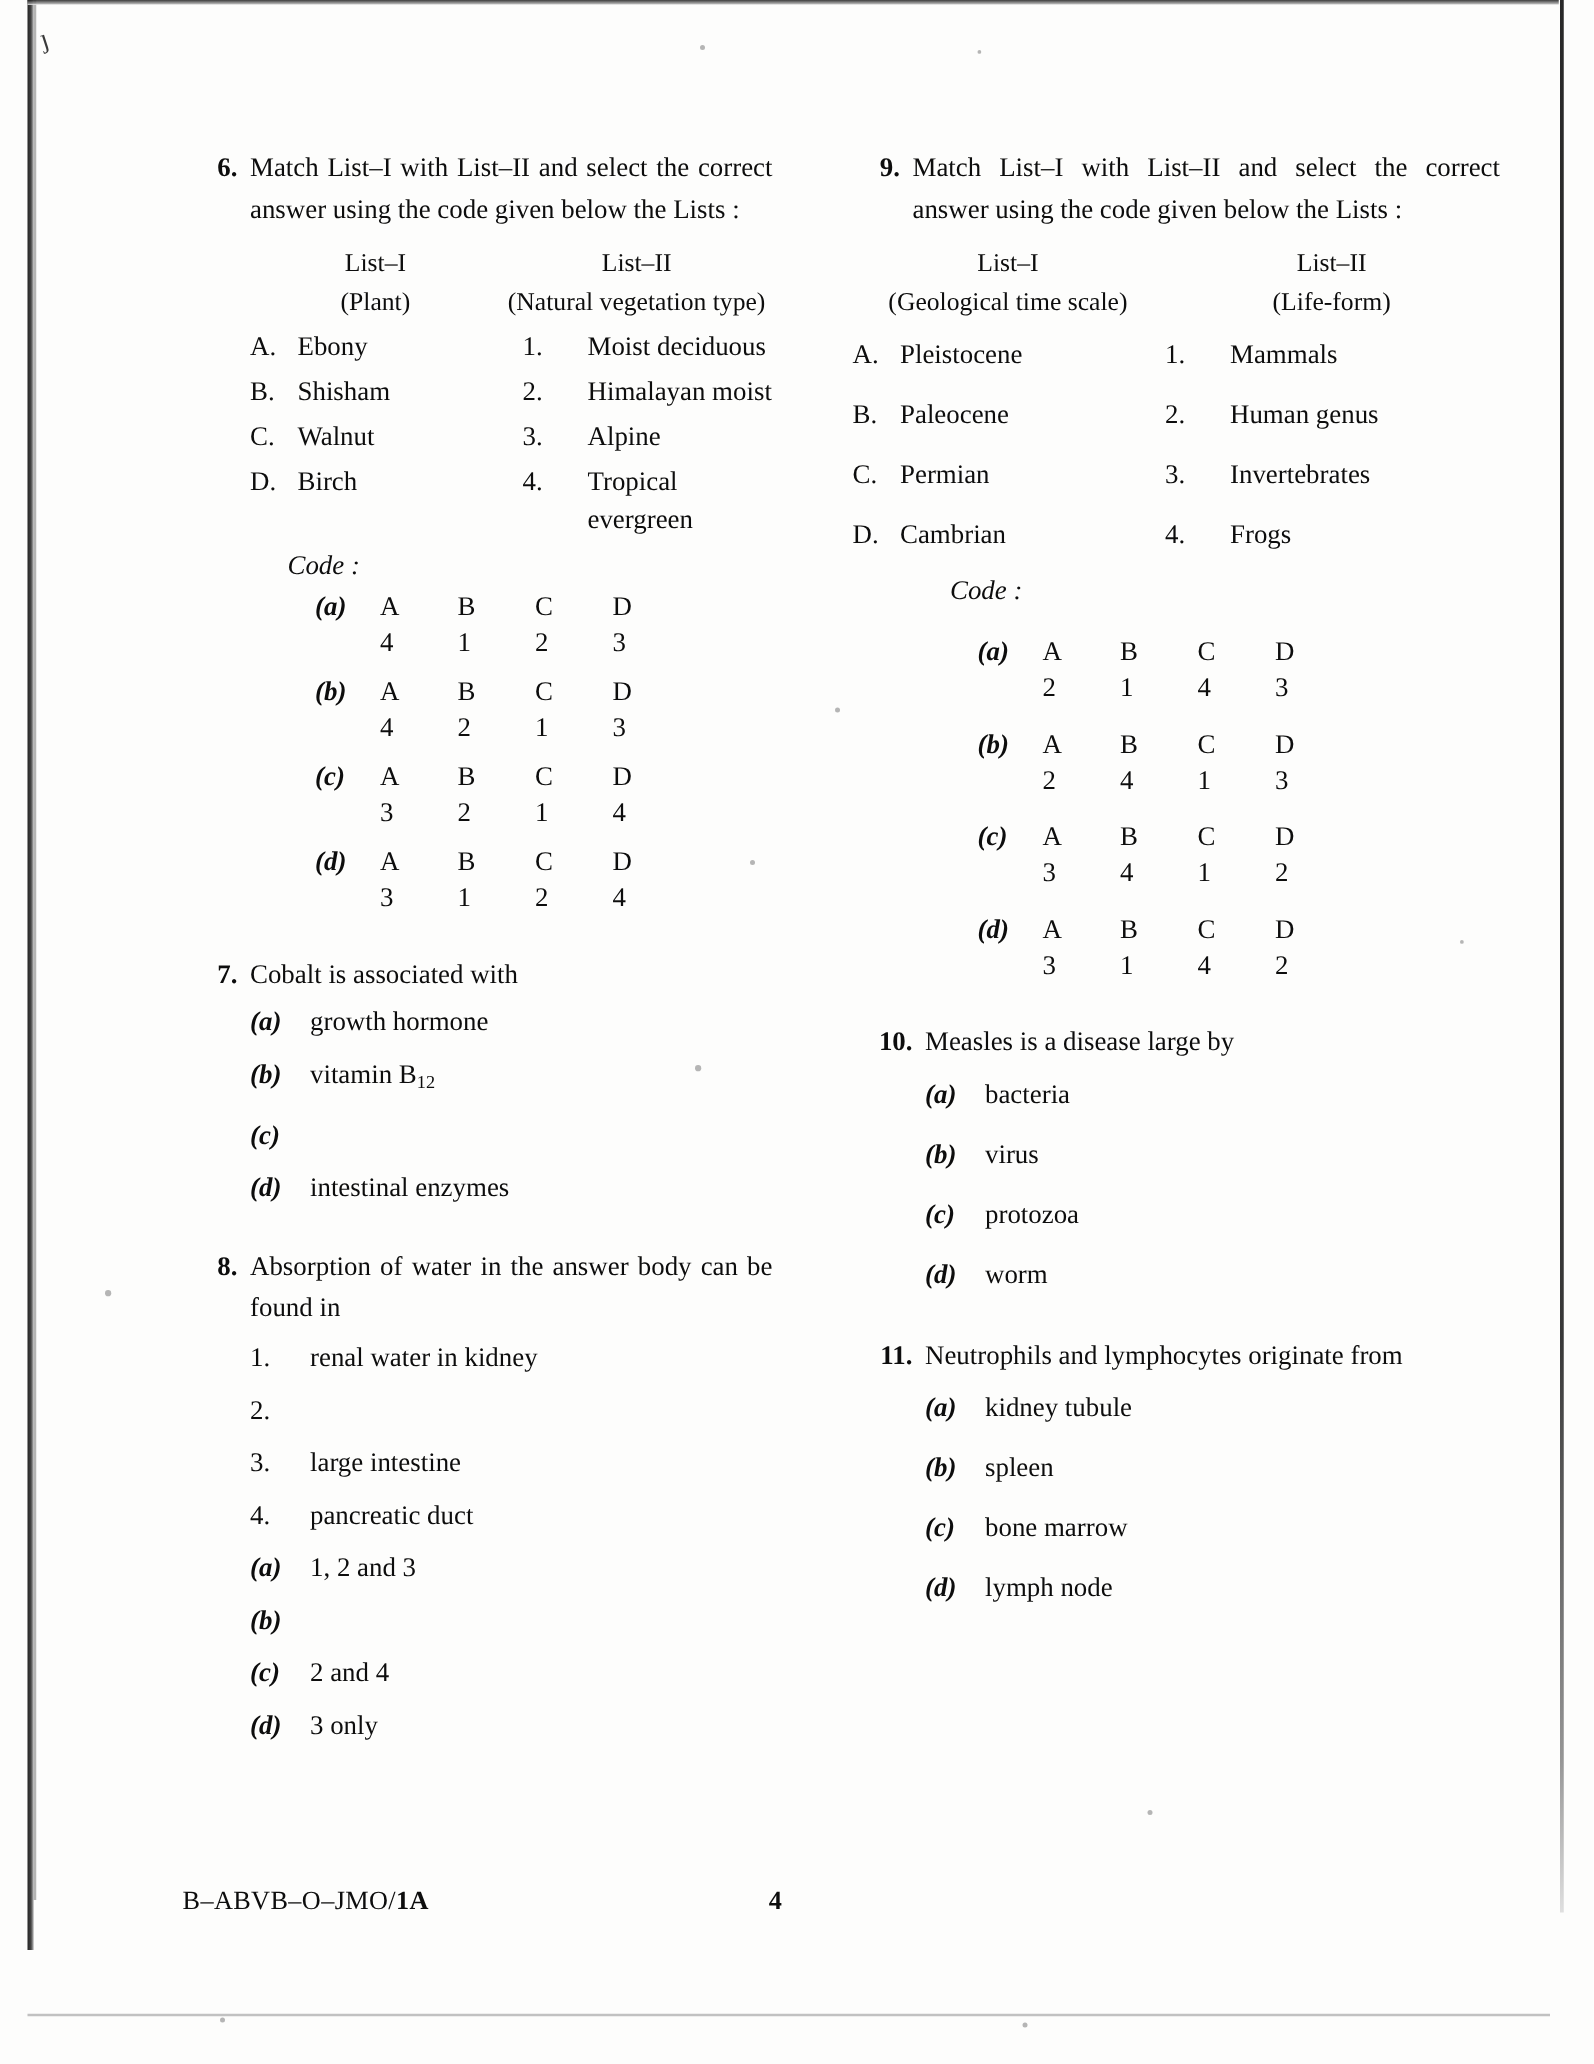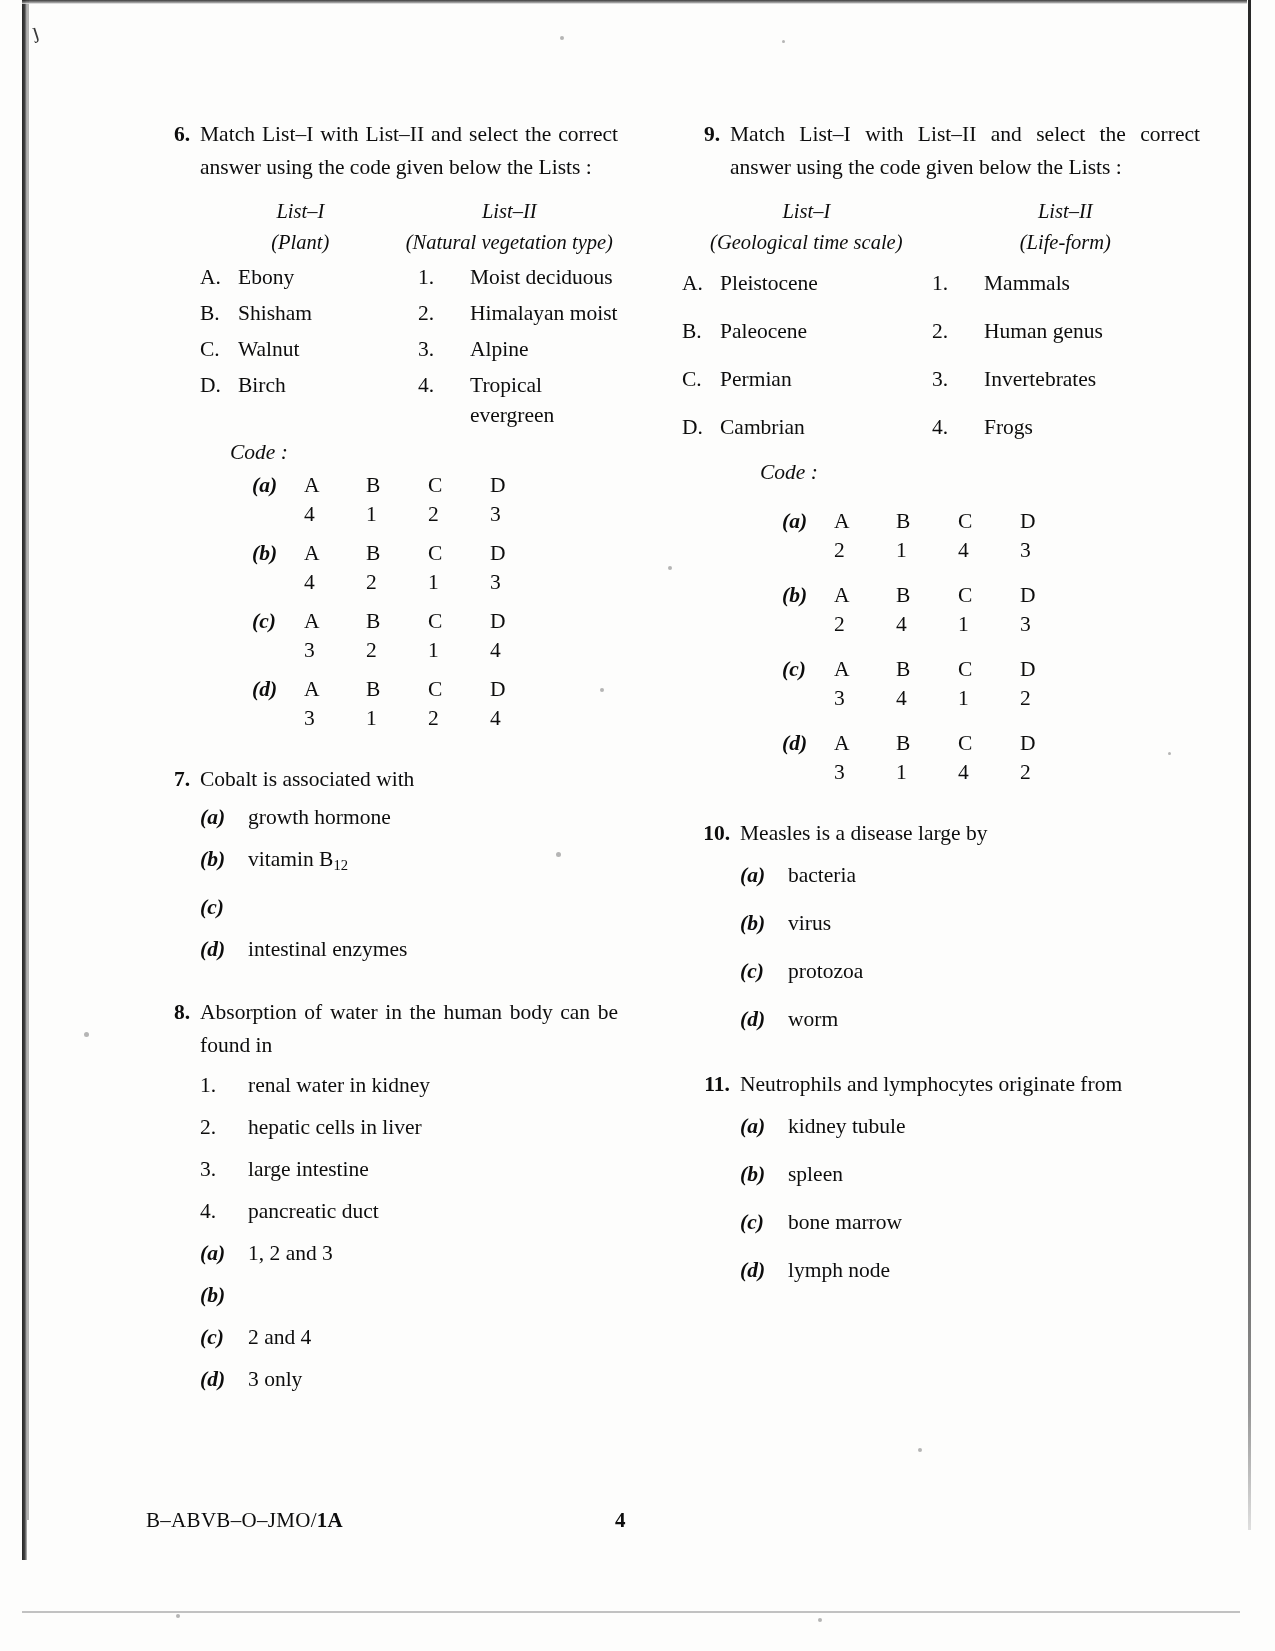--- a/index.html
+++ b/index.html
@@ -93,21 +93,20 @@
   }
   .q-text.nojust { text-align: left; }
 
   
   .lists {
     margin-top: 12px;
     position: relative;
   }
   .list-heads {
     display: flex;
-    font-style: italic;
     font-size: 20.5px;
     line-height: 31px;
     text-align: center;
   }
   .lh-1 { width: 48%; }
   .lh-2 { width: 52%; }
   .list-rows { margin-top: 4px; }
   .list-row {
     display: flex;
     font-size: 21.5px;
@@ -348,29 +347,28 @@
                 <div class="opt-tag">(d)</div>
                 <div class="opt-txt">intestinal enzymes</div>
               </div>
             </div>
           </div>
         </div>
 
         <div class="q" style="margin-top:10px;">
           <div class="q-num">8.</div>
           <div class="q-body">
-            <div class="q-text">Absorption of water in the human body can be found in</div>
+            <div class="q-text">Absorption of water in the answer body can be found in</div>
             <div class="opts num-opt" style="margin-top:8px;">
               <div class="opt">
                 <div class="opt-tag">1.</div>
                 <div class="opt-txt">renal water in kidney</div>
               </div>
               <div class="opt">
                 <div class="opt-tag">2.</div>
-                <div class="opt-txt">hepatic cells in liver</div>
               </div>
               <div class="opt">
                 <div class="opt-tag">3.</div>
                 <div class="opt-txt">large intestine</div>
               </div>
               <div class="opt">
                 <div class="opt-tag">4.</div>
                 <div class="opt-txt">pancreatic duct</div>
               </div>
             </div>

